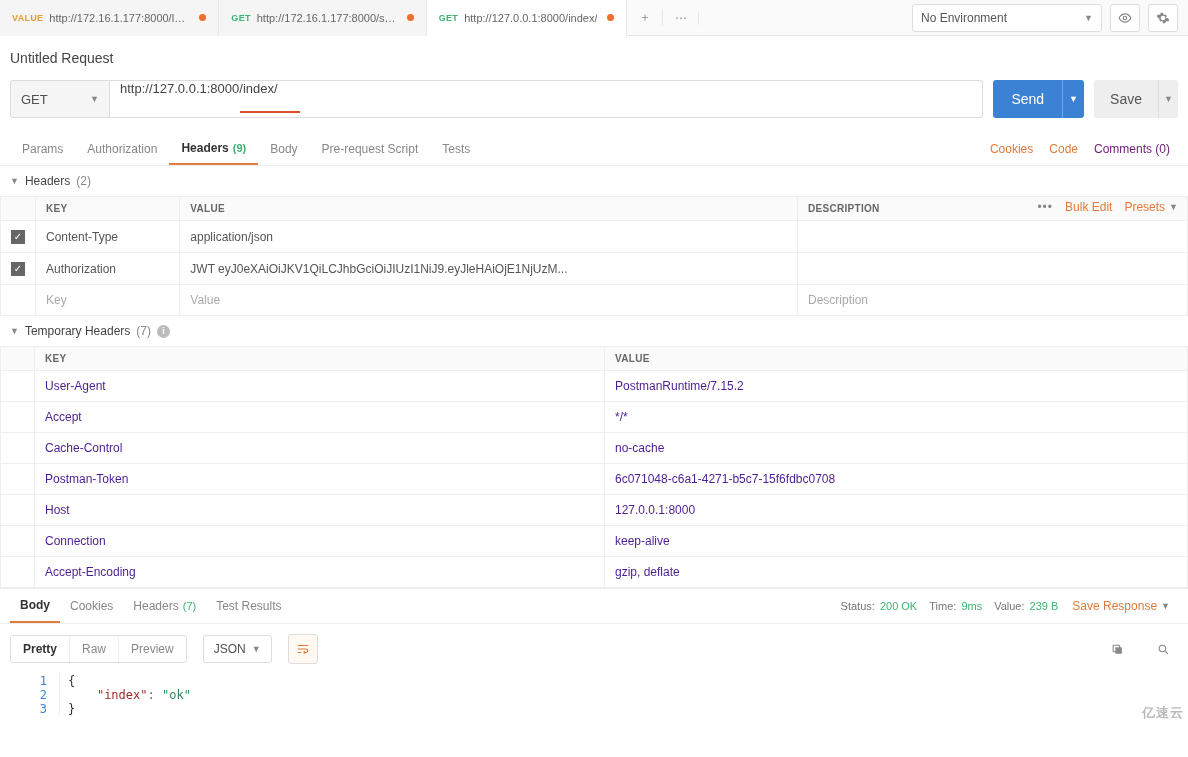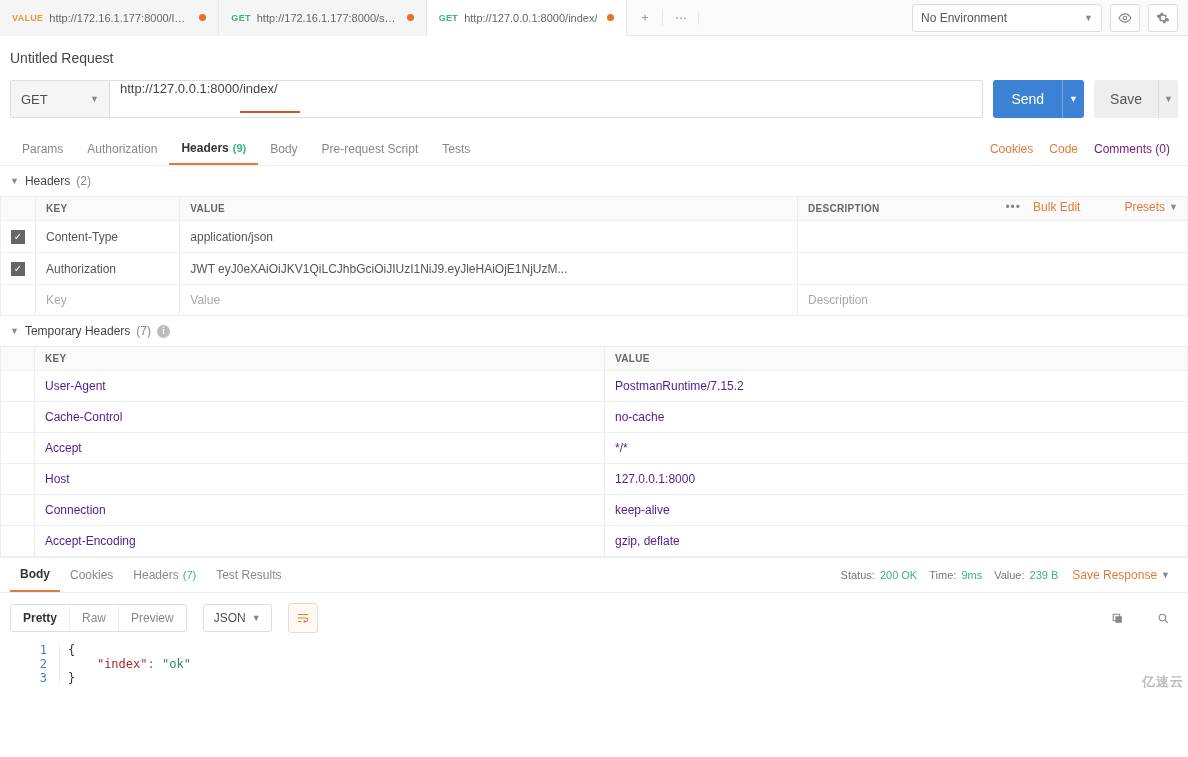--- a/index.html
+++ b/index.html
@@ -40,21 +40,21 @@
 .tbl { width: 100%; border-collapse: collapse; }
 .tbl th { text-align: left; font-size: 10px; font-weight: 700; color: #666; padding: 6px 10px; border: 1px solid #eee; background: #fafafa; letter-spacing:.3px;}
 .tbl td { font-size: 12px; color: #555; padding: 8px 10px; border: 1px solid #eee; }
 .tbl td.dim { color: #aaa; }
 .tbl .chk { width: 34px; text-align: center; }
 .chkbox { width: 14px; height: 14px; border: 2px solid #666; display: inline-flex; align-items:center; justify-content:center; background:#666; color:#fff; font-size:10px; line-height:1;}
 .hdr-actions { position: relative; }
 .hdr-actions .acts { position: absolute; right: 10px; top: 4px; display: flex; gap: 12px; align-items: center; font-size:12px;}
 .hdr-actions .acts .dots{ color:#888; letter-spacing:1px;}
 .hdr-actions .acts .bulk { color: #e07b3b; cursor:pointer;}
-.hdr-actions .acts .presets { color: #e07b3b; cursor:pointer; display:flex; gap:4px; align-items:center;margin-left:32px;}
+.hdr-actions .acts .presets { color: #e07b3b; cursor:pointer; display:flex; gap:4px; align-items:center;}
 .auth-row td:first-of-type .uline{ border-bottom:2px solid #d84f2a; display:inline-block; padding-bottom:1px;}
 .auth-row td:nth-of-type(2){ position:relative;}
 .auth-row td:nth-of-type(2) .uline2{ position:absolute; left:42px; right:10px; bottom:3px; height:2px; background:#d84f2a;}
 .temp-tbl td { color: #4c1d95; }
 .temp-tbl th{ background:#fafafa;}
 .info-icon{ width:13px;height:13px;border-radius:50%;background:#bbb;color:#fff;display:inline-flex;align-items:center;justify-content:center;font-size:9px;font-weight:700;}
 .resp-tabs { display: flex; align-items: center; padding: 0 10px; border-top: 1px solid #eee; border-bottom: 1px solid #eee; height: 36px; }
 .resp-tab { padding: 0 10px; font-size: 12px; color: #888; height: 100%; display: flex; align-items: center; cursor:pointer; gap:4px;}
 .resp-tab.active { color: #333; font-weight: 600; border-bottom: 2px solid #e07b3b; }
 .resp-tab .count{ color:#3cb371; font-size:11px;}
@@ -239,27 +239,32 @@
   </tr>
     </thead>
   <tbody id="temp-body">
       <tr>
         <td></td>
         <td>User-Agent</td>
         <td>PostmanRuntime/7.15.2</td>
       </tr>
       <tr>
         <td></td>
+        <td>Accept</td>
+        <td>*/*</td>
+      </tr>
+      <tr>
+        <td></td>
         <td>Cache-Control</td>
         <td>no-cache</td>
       </tr>
       <tr>
         <td></td>
-        <td>Accept</td>
-        <td>*/*</td>
+        <td>Postman-Token</td>
+        <td>6c071048-c6a1-4271-b5c7-15f6fdbc0708</td>
       </tr>
       <tr>
         <td></td>
         <td>Host</td>
         <td>127.0.0.1:8000</td>
       </tr>
       <tr>
         <td></td>
         <td>Connection</td>
         <td>keep-alive</td>

